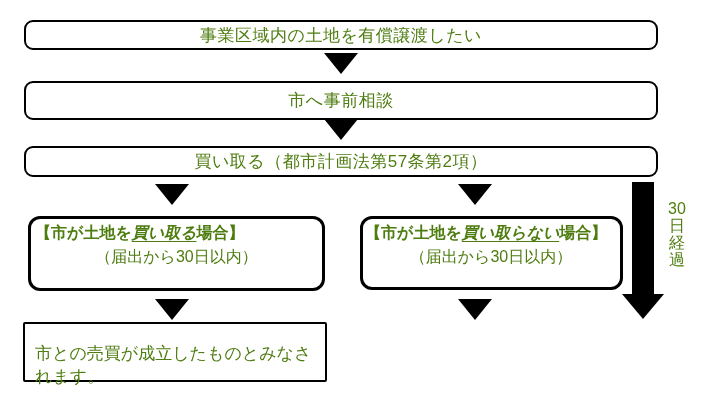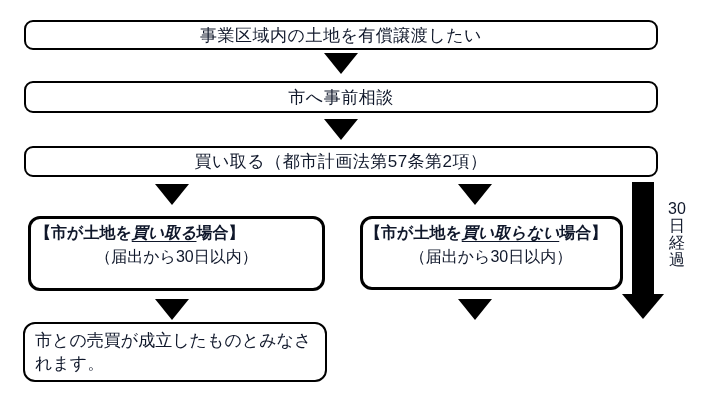--- a/index.html
+++ b/index.html
@@ -6,21 +6,21 @@
     margin: 0;
     padding: 0;
     background: #ffffff;
     font-family: "Liberation Sans", "DejaVu Sans", sans-serif;
   }
   .canvas {
     position: relative;
     width: 710px;
     height: 406px;
     background: #ffffff;
-    color: #0f172a;
+    color: #4d7c0f;
     overflow: hidden;
   }
   .box {
     position: absolute;
     background: #ffffff;
     border: 2.5px solid #000000;
     border-radius: 9px;
     box-sizing: border-box;
   }
   .box.center-text {
@@ -46,24 +46,24 @@
     text-decoration: underline;
     text-underline-offset: 3px;
     font-style: italic;
   }
   .case-line {
     text-align: center;
     white-space: nowrap;
   }
   .box.result-box {
     border-width: 2.5px;
-    border-radius: 12px;
+    border-radius: 2px;
     font-size: 17px;
     line-height: 23px;
-    padding: 5px 10px;
+    padding: 18px 10px;
     text-align: left;
   }
   .tri {
     position: absolute;
     width: 0;
     height: 0;
     border-left: 17px solid transparent;
     border-right: 17px solid transparent;
     border-top: 21px solid #000000;
   }
@@ -100,21 +100,21 @@
 <body>
 
 <div class="canvas">
 
   <div class="box center-text" style="left:24px; top:20px; width:634px; height:30px;">
     <span>事業区域内の土地を有償譲渡したい</span>
   </div>
 
   <div class="tri" style="left:324px; top:53px;"></div>
 
-  <div class="box center-text" style="left:24px; top:81px; width:634px; height:32px;">
+  <div class="box center-text" style="left:24px; top:81px; width:634px; height:39px;">
     <span>市へ事前相談</span>
   </div>
 
   <div class="tri" style="left:324px; top:119px;"></div>
 
   <div class="box center-text" style="left:24px; top:146px; width:634px; height:31px;">
     <span>買い取る（都市計画法第57条第2項）</span>
   </div>
 
   <div class="tri" style="left:155px; top:184px;"></div>

